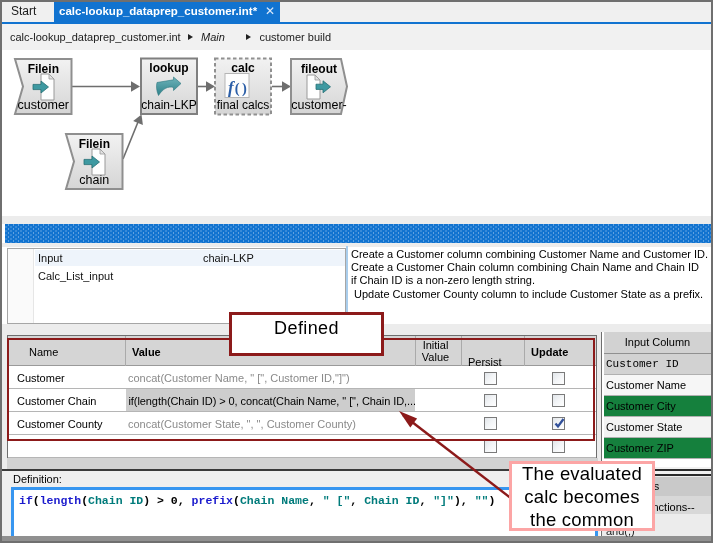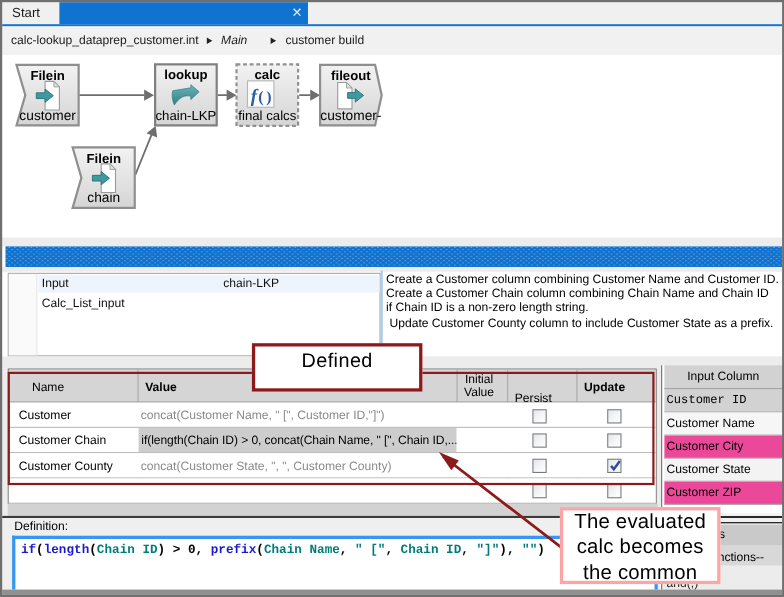--- a/index.html
+++ b/index.html
@@ -54,21 +54,21 @@
 #grid .vv{position:absolute;left:120px;top:6px;color:#8a8a8a;white-space:nowrap;}
 #grid .selcell{position:absolute;left:117.5px;top:0;width:289.5px;height:22px;background:#cdcdcd;color:#000;font-size:11px;overflow:hidden;}
 #grid .selcell span{position:absolute;left:3px;top:6px;white-space:nowrap;letter-spacing:-0.08px;}
 .cb{position:absolute;width:13px;height:13px;border:1.5px solid #7a7a7a;background:linear-gradient(135deg,#e2e6ea 0%,#f3f5f7 50%,#ffffff 100%);}
 .cb svg{position:absolute;left:0px;top:-1px;}
 #gridbot{left:7px;top:458px;width:591px;height:11px;background:#d2d2d2;}
 #blackline{left:2px;top:469px;width:598px;height:1.5px;background:#3a3a3a;}
 
 #inpanel{left:601px;top:331.5px;width:110px;height:135px;background:#fff;border-left:1.5px solid #6f6f6f;}
 #inpanel .ihdr{left:1.5px;top:0;width:108px;height:22px;background:#d2d2d2;border-bottom:1px solid #909090;font-size:11px;text-align:center;line-height:21px;}
-#inpanel .irow{position:absolute;left:1.5px;width:108px;height:21px;border-bottom:1px solid #b0b0b0;font-size:11px;line-height:20px;padding-left:2.5px;background:#ec4899;}
+#inpanel .irow{position:absolute;left:1.5px;width:108px;height:21px;border-bottom:1px solid #b0b0b0;font-size:11px;line-height:20px;padding-left:2.5px;background:#15803d;}
 #dbll{left:601px;top:466.5px;width:110px;height:9px;background:linear-gradient(#f1f1f1 0px,#f1f1f1 2.5px,#2a2a2a 2.5px,#2a2a2a 4px,#f0f0f0 4px,#f0f0f0 7.5px,#2a2a2a 7.5px,#2a2a2a 9px);border-left:1.5px solid #6f6f6f;}
 #funcpanel{left:601px;top:475.5px;width:110px;height:60.5px;background:#ececec;border-left:1.5px solid #6f6f6f;}
 #funcpanel .f1{left:1.5px;top:1px;width:108px;height:19.5px;background:#c9c9c9;font-size:11px;line-height:19px;padding-left:8px;}
 #funcpanel .f2{left:1.5px;top:20.5px;width:108px;height:18px;background:#d8d8d8;font-size:11px;line-height:18px;}
 #funcpanel .f2 span{position:absolute;left:24.5px;top:2px;}
 #andf{left:606px;top:525px;width:60px;font-size:11px;color:#222;z-index:5;}
 
 #defsec{left:2px;top:470.5px;width:598px;height:65.5px;background:#efefef;}
 #dlab{left:13px;top:473px;font-size:11px;color:#000;}
 #codebox{left:11px;top:487px;width:586.5px;height:49px;background:#fff;border:3px solid #3796f0;border-bottom:none;}
@@ -81,20 +81,21 @@
 #redrect{left:7px;top:338px;width:588px;height:103px;border:2.5px solid #8c1a1a;z-index:10;}
 svg.ov{position:absolute;left:0;top:0;z-index:11;pointer-events:none;}
 #definedbox{left:229px;top:312px;width:155px;height:44px;background:#fff;border:3px solid #8c1a1a;text-align:center;font-size:18px;letter-spacing:0.4px;color:#000;line-height:27px;z-index:12;}
 #evalbox{left:509px;top:461px;width:146px;height:70px;background:#fff;border:3px solid #fca5a5;text-align:center;font-size:18.5px;color:#000;line-height:23.2px;padding-top:0;z-index:12;letter-spacing:0.2px;}
 </style>
 </head>
 <body>
  <div class="abs" id="tabbar"></div>
  <div class="abs" id="tabstart">Start</div>
  <div class="abs" id="tabactive">
+    <span class="t">calc-lookup_dataprep_customer.int*</span>
     <span class="x">✕</span>
   </div>
  <div class="abs" id="blueline"></div>
  <div class="abs" id="crumb">
    <span class="bc" style="left:8px;">calc-lookup_dataprep_customer.int</span>
    <span class="tri" style="left:185.5px;"></span>
    <span class="bc" style="left:199px;font-style:italic;">Main</span>
    <span class="tri" style="left:244px;"></span>
    <span class="bc" style="left:257.5px;">customer build</span>
  </div>

